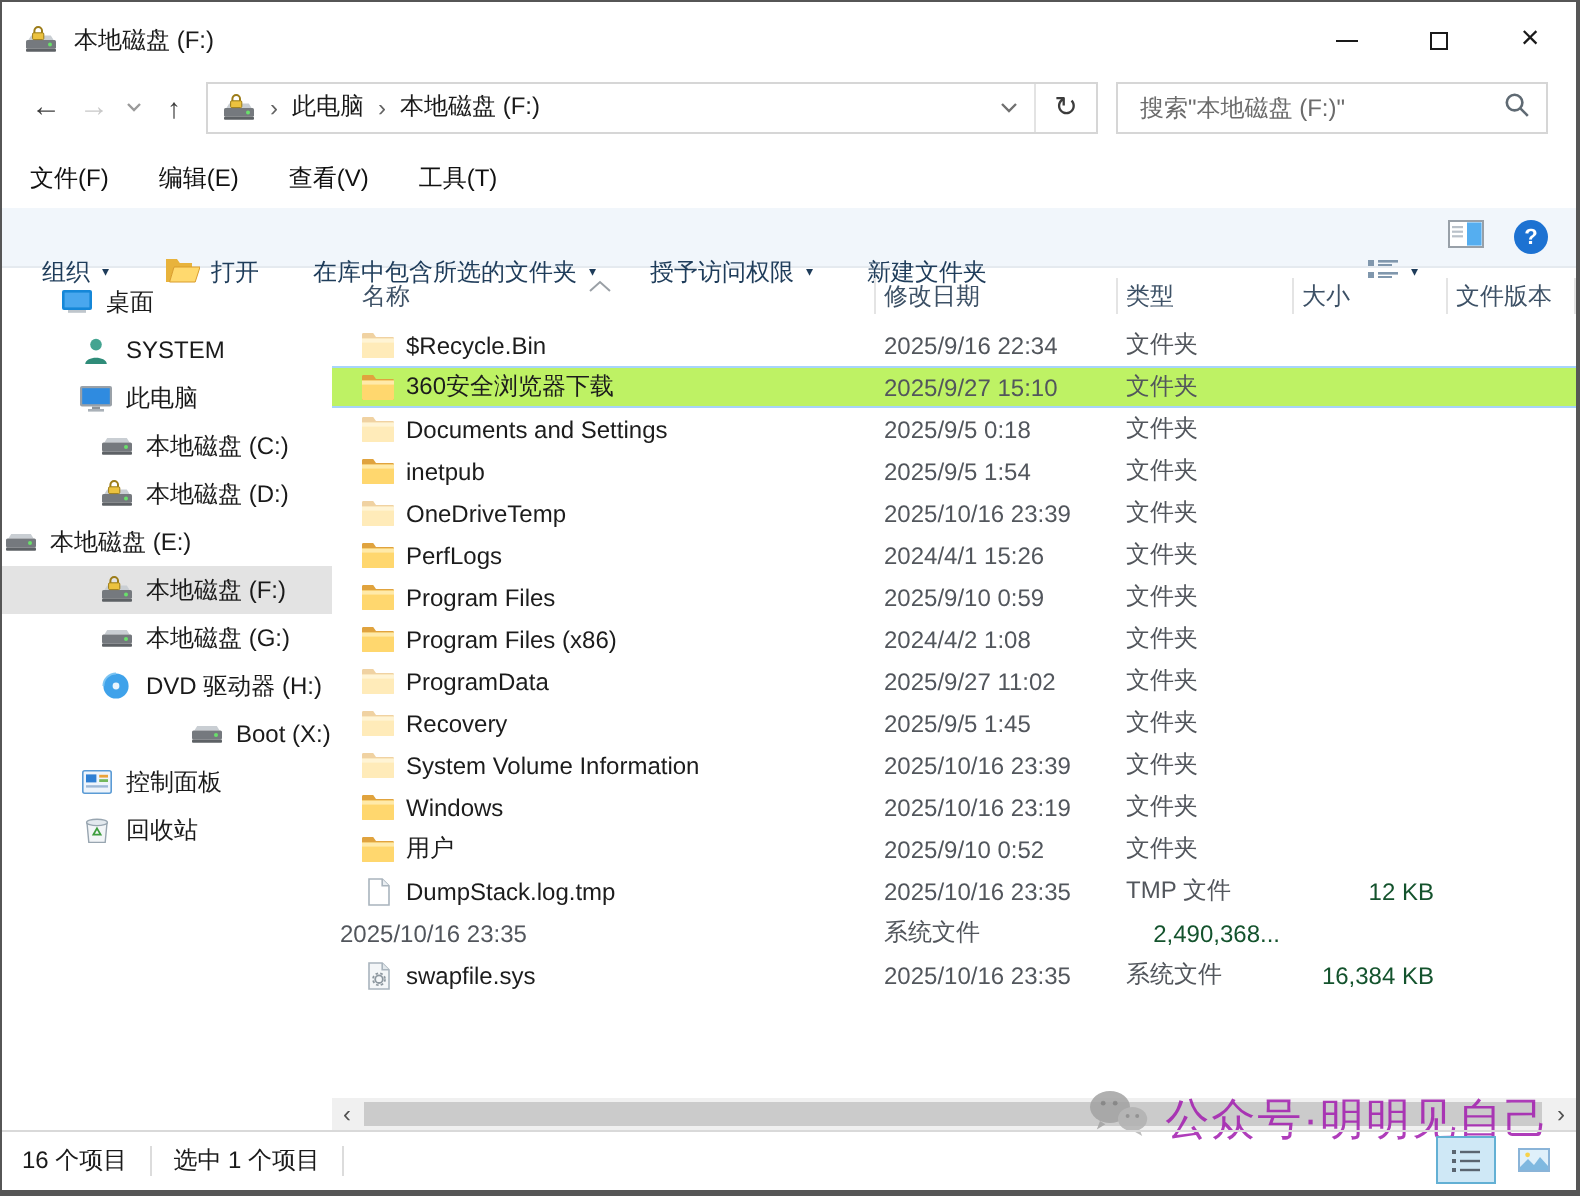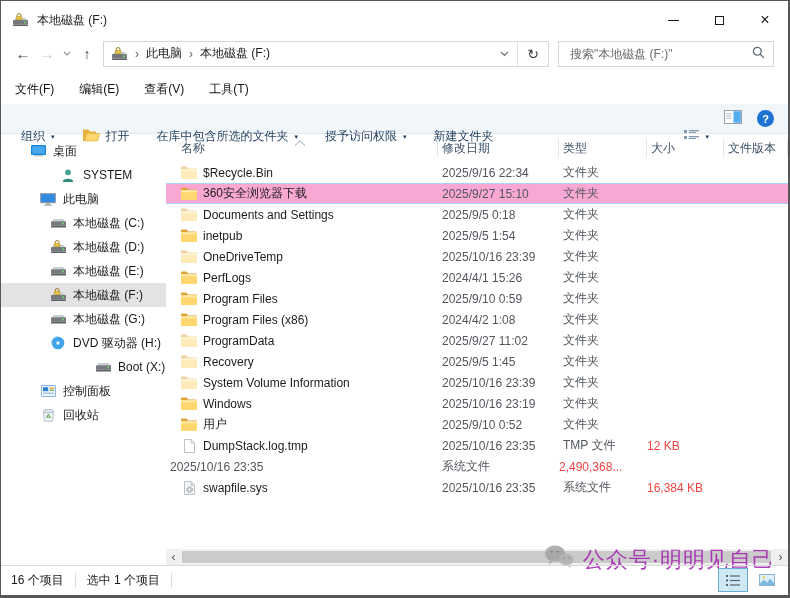--- a/index.html
+++ b/index.html
@@ -49,26 +49,26 @@
   .side-item.sel{background:#e3e3e3;}
   .sicon{width:18px;display:flex;justify-content:center;flex:0 0 18px;}
   .content{flex:1;position:relative;display:flex;flex-direction:column;min-width:0;}
   .lheader{height:28px;display:grid;grid-template-columns:272px 121px 88px 77px 1fr;color:#3d5166;position:relative;flex:0 0 auto;}
   .hcell{display:flex;align-items:center;padding-left:4px;position:relative;}
   .hcell.hname{padding-left:15px;}
   .hcell::after{content:'';position:absolute;right:0;top:5px;height:18px;width:1px;background:#e4e4e4;}
   .sortcaret{position:absolute;left:128px;top:1px;}
   .rows{flex:0 0 auto;}
   .frow{height:21px;display:grid;grid-template-columns:272px 121px 88px 77px 1fr;align-items:center;color:#1c1c1c;}
-  .frow.sel{background:#f9a8d4;box-shadow:inset 0 1px 0 #a7d4fb, inset 0 -1px 0 #a7d4fb;}
+  .frow.sel{background:#bef264;box-shadow:inset 0 1px 0 #a7d4fb, inset 0 -1px 0 #a7d4fb;}
   .c.name{display:flex;align-items:center;gap:6px;padding-left:15px;overflow:hidden;white-space:nowrap;}
   .ficon{width:16px;display:flex;flex:0 0 16px;justify-content:center;}
   .ficon.faded{opacity:.48;}
   .c.date,.c.type{padding-left:4px;color:#52565c;white-space:nowrap;}
-  .c.size{text-align:left;padding-right:7px;color:#ef4444;white-space:nowrap;}
+  .c.size{text-align:right;padding-right:7px;color:#14532d;white-space:nowrap;}
   .hscroll{position:absolute;left:0;right:0;bottom:0;height:16px;background:#f0f0f0;}
   .harrow{position:absolute;top:0;width:15px;height:16px;display:flex;align-items:center;justify-content:center;color:#505050;font-size:12px;}
   .harrow.left{left:0;} .harrow.right{right:0;}
   .hthumb{position:absolute;left:16px;right:17px;top:2px;height:12px;background:#cbcbcb;}
   
   .statusbar{height:30px;flex:0 0 auto;border-top:1px solid #d9d9d9;display:flex;align-items:center;
     padding-left:10px;gap:11px;position:relative;z-index:45;background:transparent;}
   .ssep{width:1px;height:15px;background:#dcdcdc;}
   .view-toggles{position:absolute;right:6px;top:2px;display:flex;gap:4px;}
   .vbtn{width:30px;height:24px;display:flex;align-items:center;justify-content:center;border:1px solid transparent;background:transparent;}
@@ -213,21 +213,21 @@
         <div class="side-item" style="padding-left: 28px;">
           <span class="sicon">
             <svg width="15" height="12" viewBox="0 0 15 12">
               <rect width="15" height="10" rx="1" fill="#1587d8"></rect>
               <rect x="1.3" y="1.3" width="12.4" height="7.4" fill="#49a7ee"></rect>
               <rect x="3" y="10" width="9" height="1.4" fill="#bfc6cc"></rect>
             </svg>
           </span>
           <span class="slabel">桌面</span>
         </div>
-        <div class="side-item" style="padding-left: 58px;">
+        <div class="side-item" style="padding-left: 38px;">
           <span class="sicon">
             <svg width="12" height="13" viewBox="0 0 12 13">
               <circle cx="6" cy="3.3" r="2.9" fill="#44a491"></circle>
               <path d="M.6 13c.3-4.2 10.5-4.2 10.8 0z" fill="#2f8c79"></path>
             </svg>
           </span>
           <span class="slabel">SYSTEM</span>
         </div>
         <div class="side-item" style="padding-left: 38px;">
           <span class="sicon">
@@ -257,21 +257,21 @@
               <path d="M2.2 7 3.6 4.8h9.8L14.8 7z" fill="#c9ced3"></path>
               <rect x="1" y="7" width="15" height="4.4" rx=".8" fill="#75797e"></rect>
               <rect x="1" y="11.4" width="15" height="1.5" rx=".5" fill="#5d6165"></rect>
               <circle cx="13" cy="9.2" r="1" fill="#69e06b"></circle>
               <path d="M5.2 3.6V2.4a1.9 1.9 0 013.8 0v1.2" fill="none" stroke="#9c7c18" stroke-width="1"></path>
               <rect x="4.3" y="3.4" width="5.6" height="3.4" rx=".6" fill="#ecc23f" stroke="#9c7c18" stroke-width=".5"></rect>
             </svg>
           </span>
           <span class="slabel">本地磁盘 (D:)</span>
         </div>
-        <div class="side-item" style="padding-left: 48px;">
+        <div class="side-item" style="">
           <span class="sicon">
             <svg width="17" height="12" viewBox="0 0 17 12">
               <path d="M2.2 4.2 3.6 2h9.8l1.4 2.2z" fill="#c9ced3"></path>
               <rect x="1" y="4.2" width="15" height="4.6" rx=".8" fill="#75797e"></rect>
               <rect x="1" y="8.8" width="15" height="1.6" rx=".5" fill="#5d6165"></rect>
               <circle cx="13" cy="6.5" r="1" fill="#69e06b"></circle>
             </svg>
           </span>
           <span class="slabel">本地磁盘 (E:)</span>
         </div>

